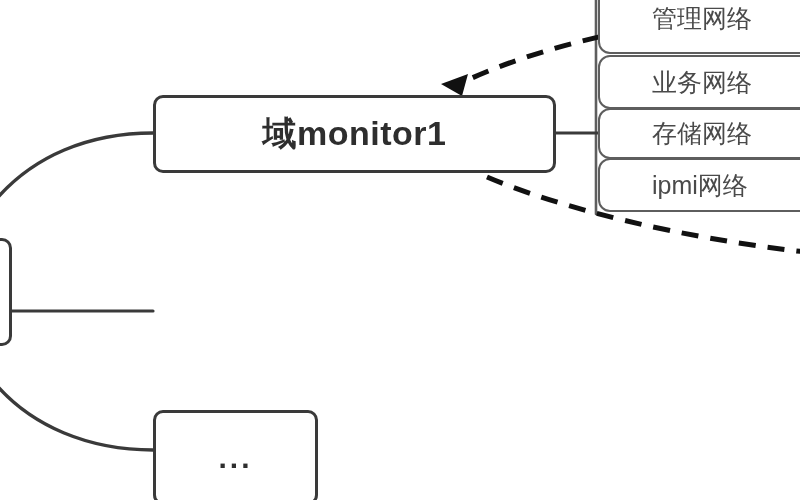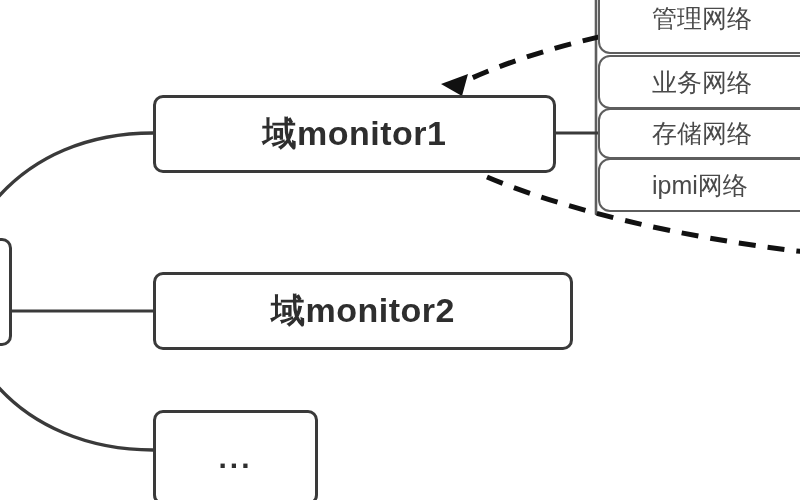--- a/index.html
+++ b/index.html
@@ -86,23 +86,20 @@
   </svg>
 
   <div class="node root-clipped" style="left:-40px; top:238px; width:52px; height:108px;">
     <span></span>
   </div>
 
   <div class="node monitor" style="left:153px; top:95px; width:403px; height:78px;">
     <span>域monitor1</span>
   </div>
 
-  <div class="node monitor" style="left:153px; top:272px; width:420px; height:78px;">
-    <span>域monitor2</span>
-  </div>
 
   <div class="node ellipsis" style="left:153px; top:410px; width:165px; height:95px;">
     <span>...</span>
   </div>
 
   <div class="node netbox clipped-top" style="left:598px; top:-16px; width:218px; height:70px;">
     <span>管理网络</span>
   </div>
 
   <div class="node netbox" style="left:598px; top:55px; width:218px; height:54px;">

